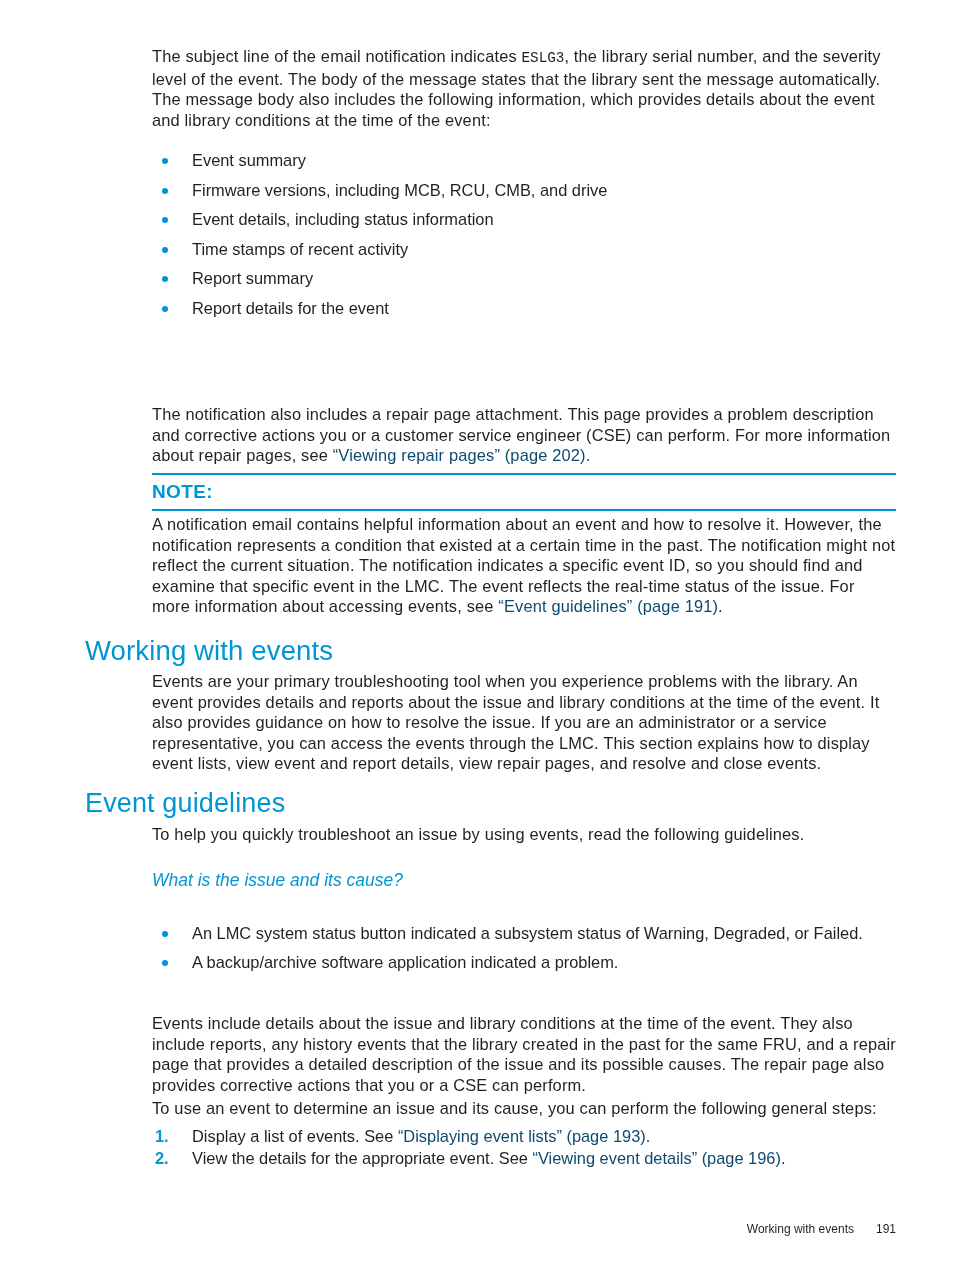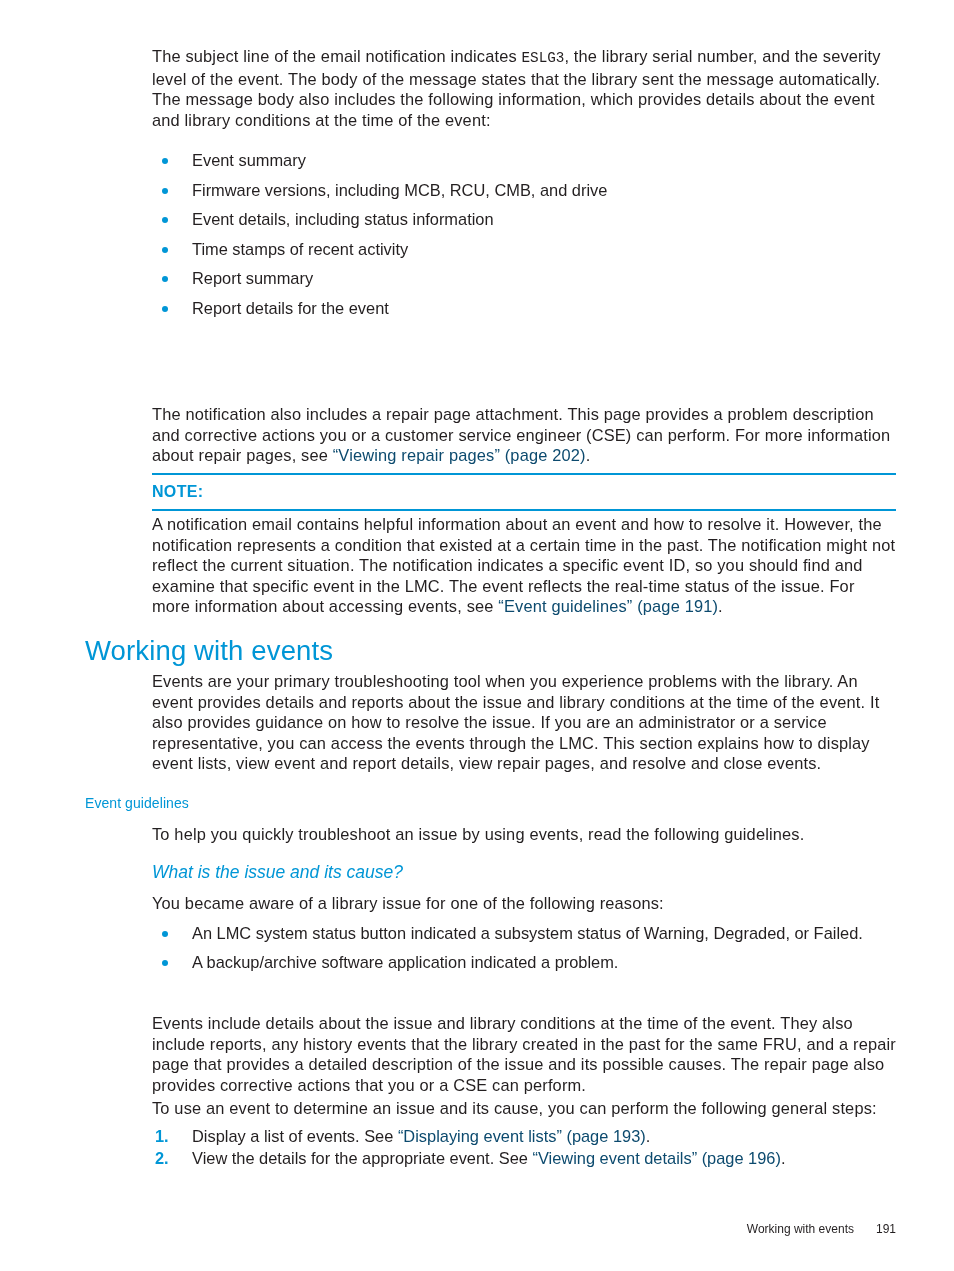--- a/index.html
+++ b/index.html
@@ -105,49 +105,49 @@
     width: 744px;
   }
   .note-rule {
     height: 2px;
     background: #0096d6;
     width: 744px;
   }
   .note-label {
     color: #0096d6;
     font-weight: bold;
-    font-size: 16px;
+    font-size: 19px;
     line-height: 15.5px;
     padding: 9px 0 9px 0;
     letter-spacing: 0.02em;
   }
 
   
   h1.h1 {
     margin: 0;
     padding: 0;
     font-size: 27.5px;
     line-height: 30px;
     font-weight: normal;
     color: #0096d6;
     margin-left: 85px;
     letter-spacing: 0.005em;
   }
   h2.h2 {
     margin: 0;
     padding: 0;
-    font-size: 14px;
+    font-size: 27px;
     line-height: 24px;
     font-weight: normal;
     color: #0096d6;
     margin-left: 85px;
     letter-spacing: 0.005em;
   }
   h3.h3 {
-    margin: 0;
+    margin: 8px;
     padding: 0;
     font-size: 17.5px;
     line-height: 20px;
     font-weight: normal;
     font-style: italic;
     color: #0096d6;
     margin-left: 152px;
   }
 
   
@@ -230,25 +230,20 @@
   <div class="abs" style="top:824px;">
     <div class="body-block">
       <p class="para">To help you quickly troubleshoot an issue by using events, read the following guidelines.</p>
     </div>
   </div>
 
   <div class="abs" style="top:862px;">
     <h3 class="h3">What is the issue and its cause?</h3>
   </div>
 
-  <div class="abs" style="top:893px;">
-    <div class="body-block">
-      <p class="para">You became aware of a library issue for one of the following reasons:</p>
-    </div>
-  </div>
 
   <div class="abs" style="top:923px;">
     <div class="body-block">
       <ul class="bullets tight">
         <li><span>An LMC system status button indicated a subsystem status of Warning, Degraded, or Failed.</span></li>
         <li><span>A backup/archive software application indicated a problem.</span></li>
       </ul>
     </div>
   </div>
 

